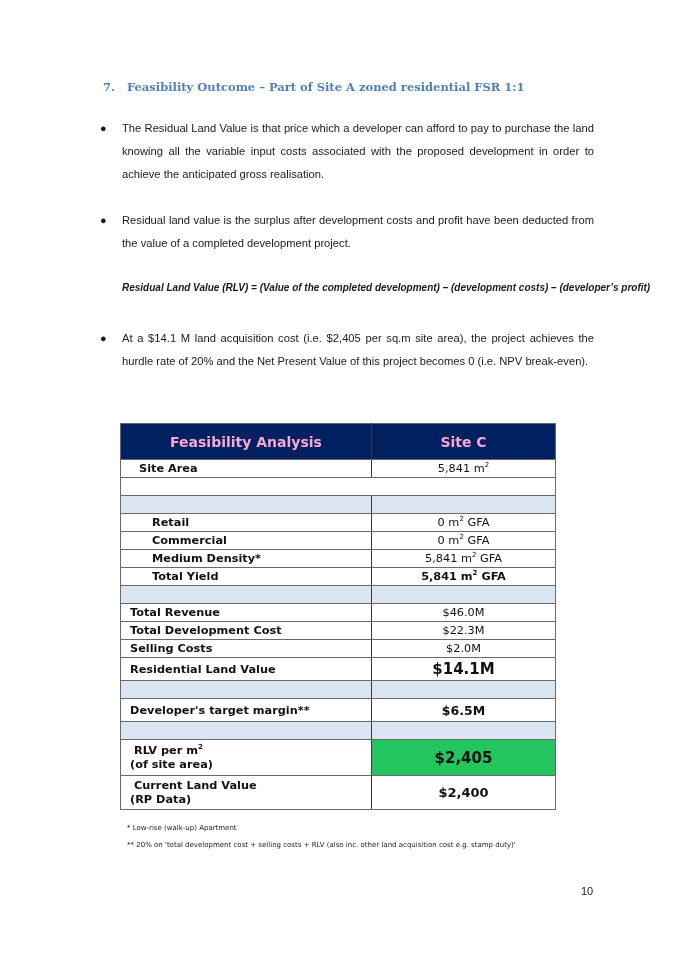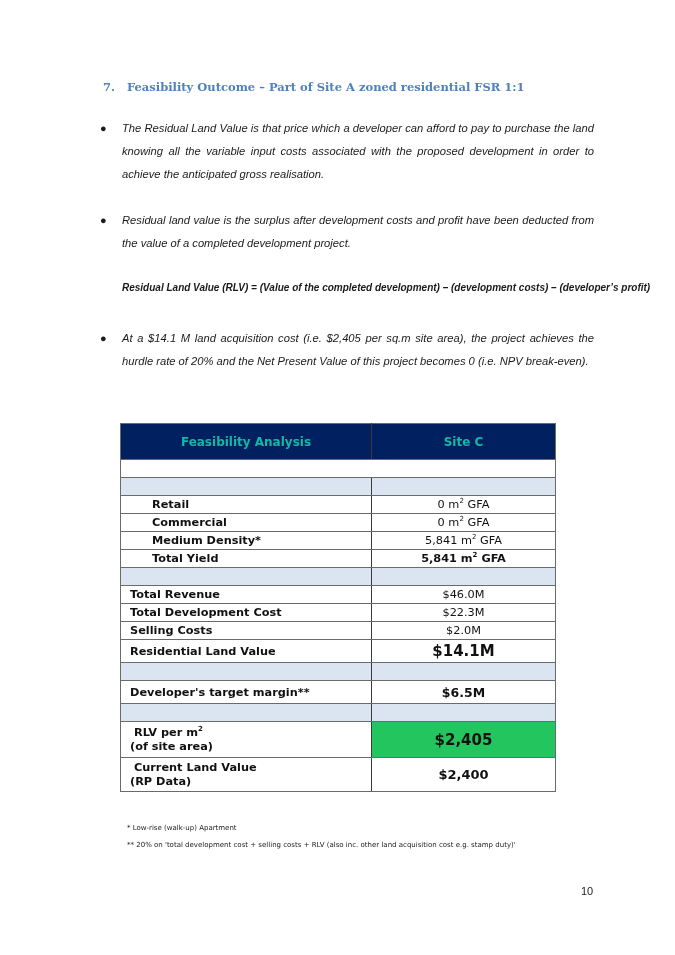--- a/index.html
+++ b/index.html
@@ -12,38 +12,38 @@
       font-size: 11.5px; color: #4f81bd; letter-spacing: 0;
     }
     .heading .num { display: inline-block; width: 20px; }
 
     .bullet {
       position: absolute; left: 100px; width: 494px;
       font-family: "Liberation Sans", sans-serif; font-size: 11.2px;
       color: #1a1a1a; line-height: 23px;
     }
     .bullet .dot { position: absolute; left: 0; top: 0; width: 10px; font-size: 11px; }
-    .bullet .txt { margin-left: 22px; text-align: justify; text-align-last: left; font-style: italic; }
+    .bullet .txt { margin-left: 22px; text-align: justify; text-align-last: left; }
 
     .formula {
       position: absolute; left: 122px; top: 282px; width: 480px;
       font-family: "Liberation Sans", sans-serif; font-style: italic; font-weight: bold;
       font-size: 10px; color: #1a1a1a; white-space: nowrap;
     }
 
     table.fa {
       position: absolute; left: 120px; top: 423px; width: 436px;
       border-collapse: collapse;
       font-family: "DejaVu Sans", sans-serif; font-size: 11.3px; color: #111;
       border: 1.5px solid #3a3a3a;
     }
     table.fa td { border: 1px solid #6a6a6a; padding: 0; height: 17px; vertical-align: middle; }
     table.fa td.c1 { width: 219px; border-right: 1.5px solid #3a3a3a; }
     table.fa td.c2 { text-align: center; }
-    table.fa tr.hdr td { background: #002060; color: #14b8a6; font-weight: bold; height: 35px; text-align: center; font-size: 12px; }
+    table.fa tr.hdr td { background: #002060; color: #f9a8d4; font-weight: bold; height: 35px; text-align: center; font-size: 14px; }
     table.fa tr.spacer td { background: #dbe5f1; height: 17px; }
     table.fa tr.blank td { background: #ffffff; height: 17px; }
     .lab { font-weight: bold; }
     .ind1 { padding-left: 18px !important; }
     .ind2 { padding-left: 31px !important; }
     .ind0 { padding-left: 9px !important; }
     .big { font-weight: bold; font-size: 15px; }
     .bold { font-weight: bold; }
     tr.tall td { height: 22px; }
     tr.rlvm2 td { height: 35px; margin-top: 24px; }
@@ -86,20 +86,24 @@
   <div class="bullet" style="top:327px;">
     <span class="dot">●</span>
     <div class="txt">At a $14.1 M land acquisition cost (i.e. $2,405 per sq.m site area), the project achieves the hurdle rate of 20% and the Net Present Value of this project becomes 0 (i.e. NPV break-even).</div>
   </div>
 
   <table class="fa">
     <tbody>
         <tr class="hdr">
       <td class="c1">Feasibility Analysis</td>
       <td class="c2">Site C</td>
+    </tr>
+    <tr>
+      <td class="c1 lab ind1">Site Area</td>
+      <td class="c2"><span>5,841 m</span><sup>2</sup></td>
     </tr>
     <tr class="blank">
       <td colspan="2"></td>
     </tr>
     <tr class="spacer">
       <td class="c1"></td>
           <td class="c2"></td>
     </tr>
     <tr>
       <td class="c1 lab ind2">Retail</td>

